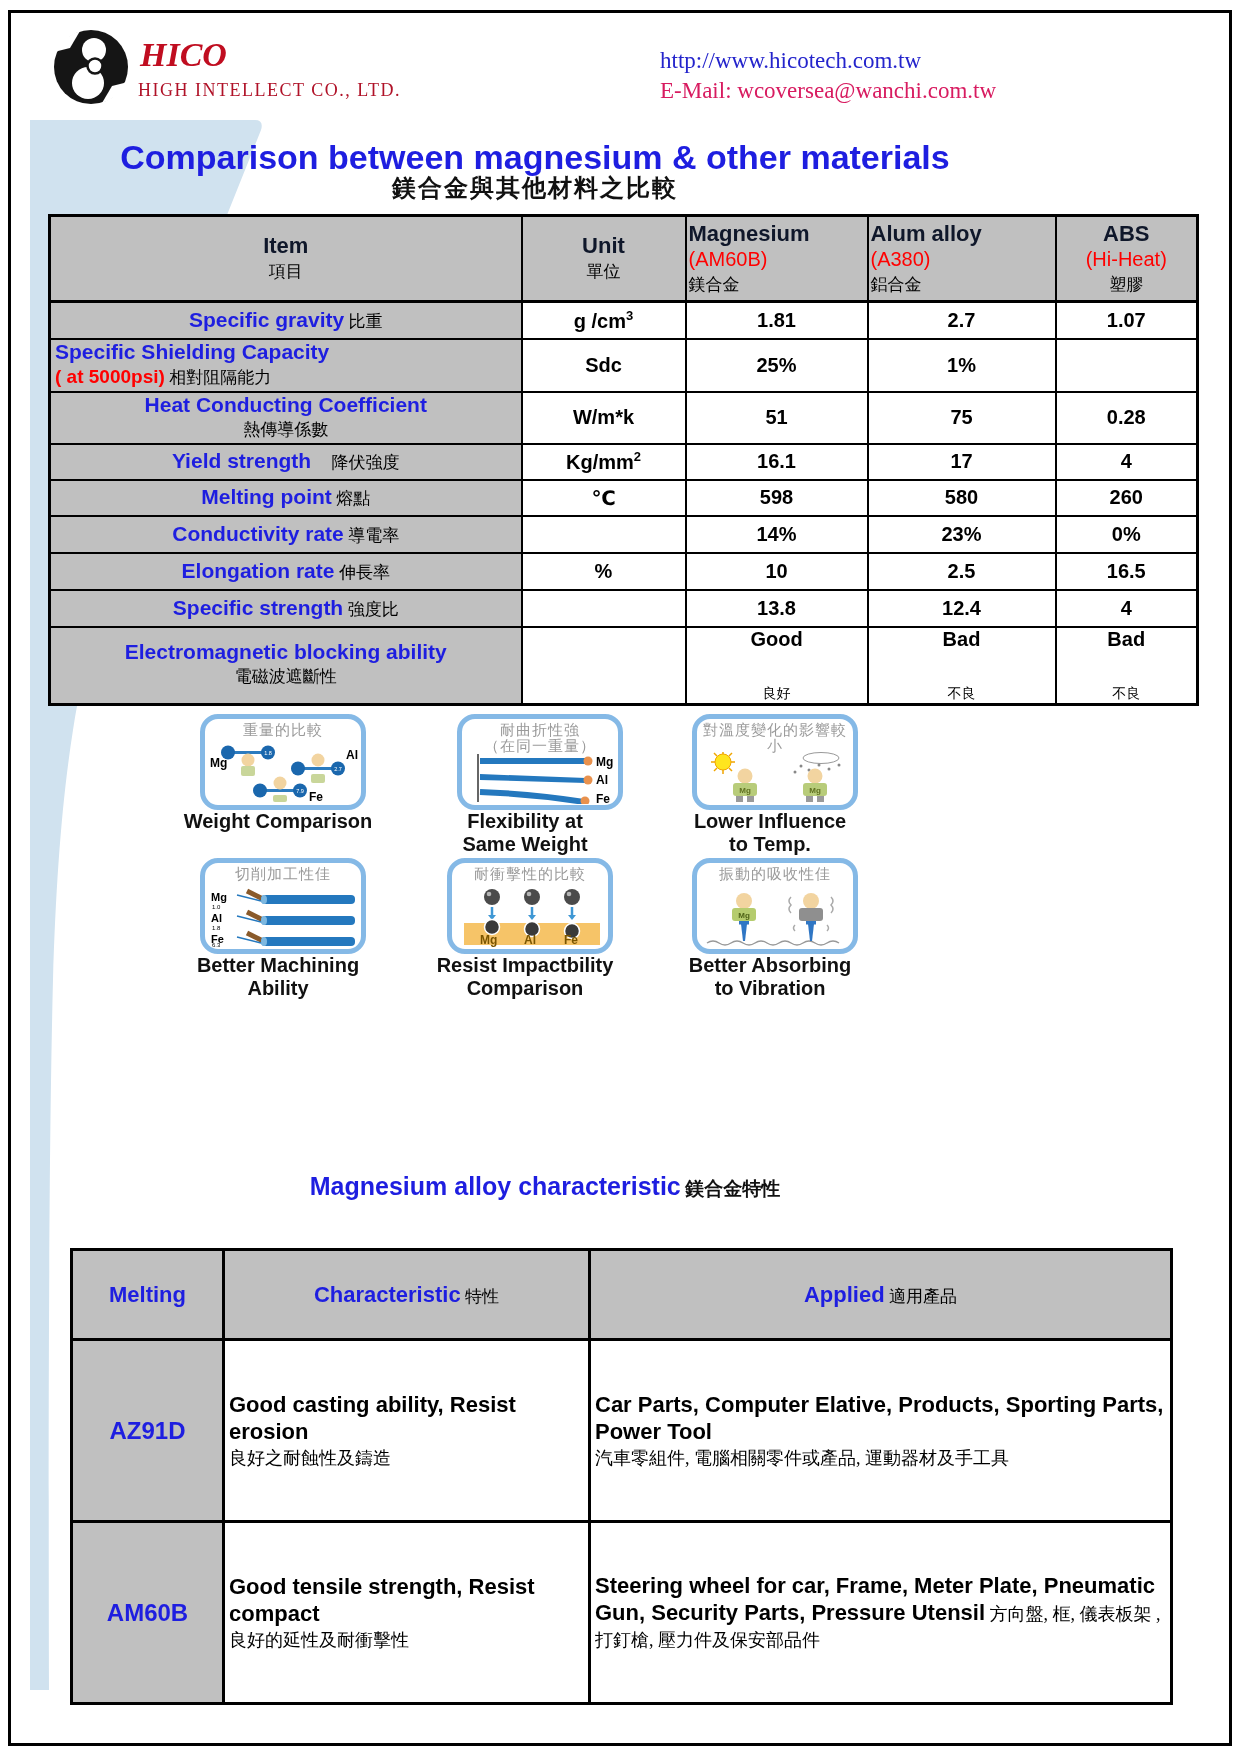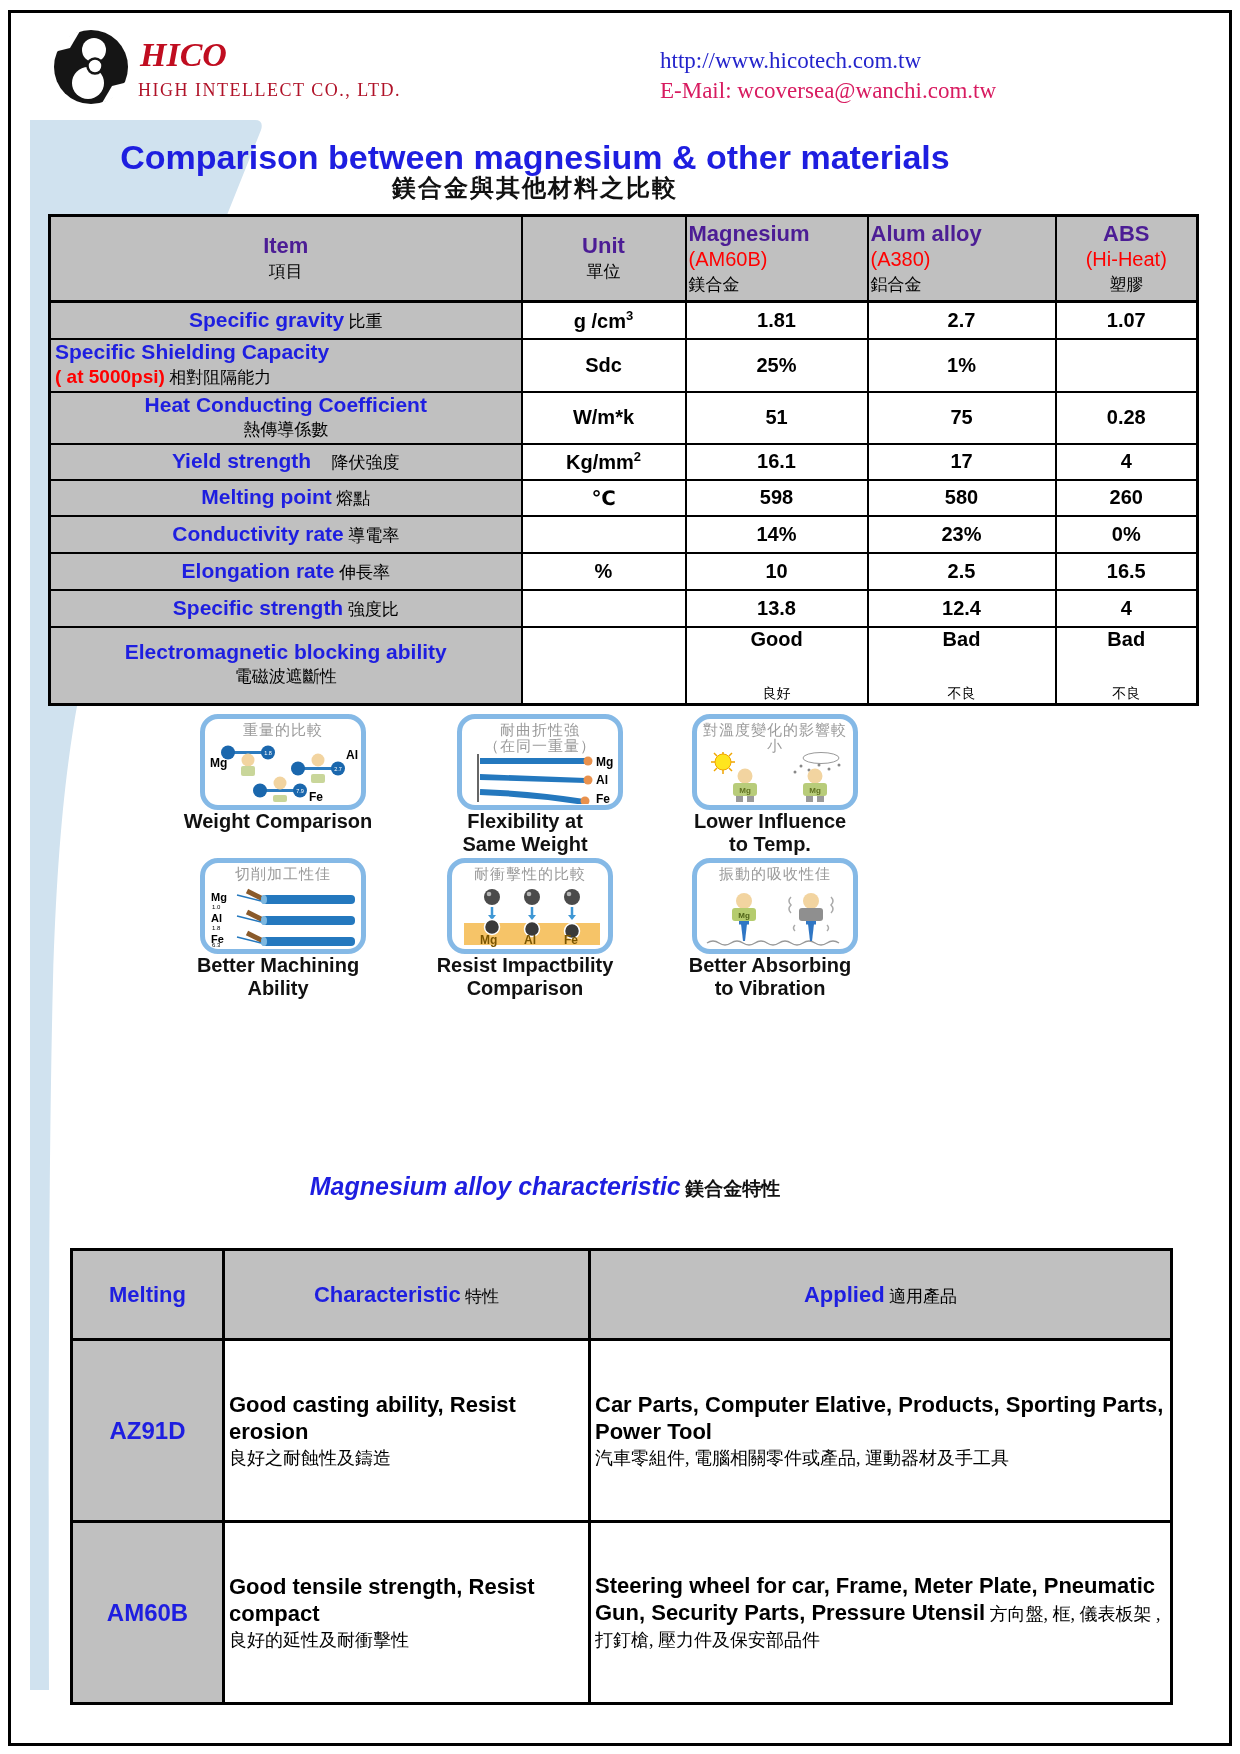--- a/index.html
+++ b/index.html
@@ -29,42 +29,42 @@
       border:3px solid #000;}
   #t1 td{border:2px solid #000;padding:0 2px;vertical-align:middle;overflow:hidden;}
   #t1 tr.hdr td{border-bottom:3px solid #000;}
   .gray{background:#c0c0c0;}
   .white{background:#ffffff;}
   .h86{height:86px}.h37{height:37px}.h58{height:52px}.h36{height:36px}.h66{height:66px}
   .c{text-align:center;}
   .en-b{color:#1e1ee0;font-weight:bold;font-size:21px;}
   .zh{color:#000;font-size:17px;font-family:"Liberation Serif","DejaVu Serif",serif;text-align:center;}
   .red{color:#ff0000;font-weight:bold;font-size:19px;}
-  .hdr-en{color:#4c1d95;font-weight:bold;font-size:22px;line-height:26px;}
+  .hdr-en{color:#0f172a;font-weight:bold;font-size:22px;line-height:26px;}
   .hdr-code{color:#ff0000;font-size:20px;line-height:25px;}
   .hdr-zh{color:#000;font-size:17px;line-height:25px;font-family:"Liberation Serif","DejaVu Serif",serif;}
   .val{font-size:20px;font-weight:bold;color:#000;text-align:center;}
   .val sup{font-size:13px;}
   .v-zh{font-size:14px;font-weight:normal;text-align:center;
         font-family:"Liberation Serif","DejaVu Serif",serif;margin-top:34px;}
   .left-pad{padding-left:4px !important;}
   .gapzh{margin-left:16px;}
   .line2{line-height:26px;}
   
   .panel{position:absolute;width:156px;height:86px;background:#fff;border:5px solid #85b9e6;
          border-radius:18px;z-index:2;}
   .panel-zh{font-size:15px;line-height:16px;color:#9a9a9a;text-align:center;margin-top:3px;
             white-space:pre-line;letter-spacing:1px;}
   .panel-art{position:absolute;left:2px;bottom:1px;width:152px;height:60px;}
   .panel3 .panel-art,.panelTall .panel-art{height:52px;}
   .caption{position:absolute;width:230px;text-align:center;font-size:20px;line-height:23px;
            font-weight:bold;color:#111;white-space:pre-line;z-index:2;}
   
   #section-title{left:0;top:1172px;width:1090px;text-align:center;}
-  #section-title .s-en{font-size:25px;font-weight:bold;color:#1e1ee0;font-style:italic;}
+  #section-title .s-en{font-size:25px;font-weight:bold;color:#1e1ee0;}
   #section-title .s-zh{font-size:19px;font-weight:bold;color:#111;
     font-family:"Liberation Serif","DejaVu Serif",serif;}
   
   #t2{left:70px;top:1248px;width:1100px;border-collapse:collapse;table-layout:fixed;background:#fff;
       border:3px solid #000;}
   #t2 td{border:3px solid #000;vertical-align:middle;overflow:hidden;}
   .t2h{height:90px;}
   .t2r{height:182px;}
   .mat{color:#1e1ee0;font-weight:bold;font-size:24px;text-align:center;}
   .t2hdr-en{color:#1e1ee0;font-weight:bold;font-size:22px;}

